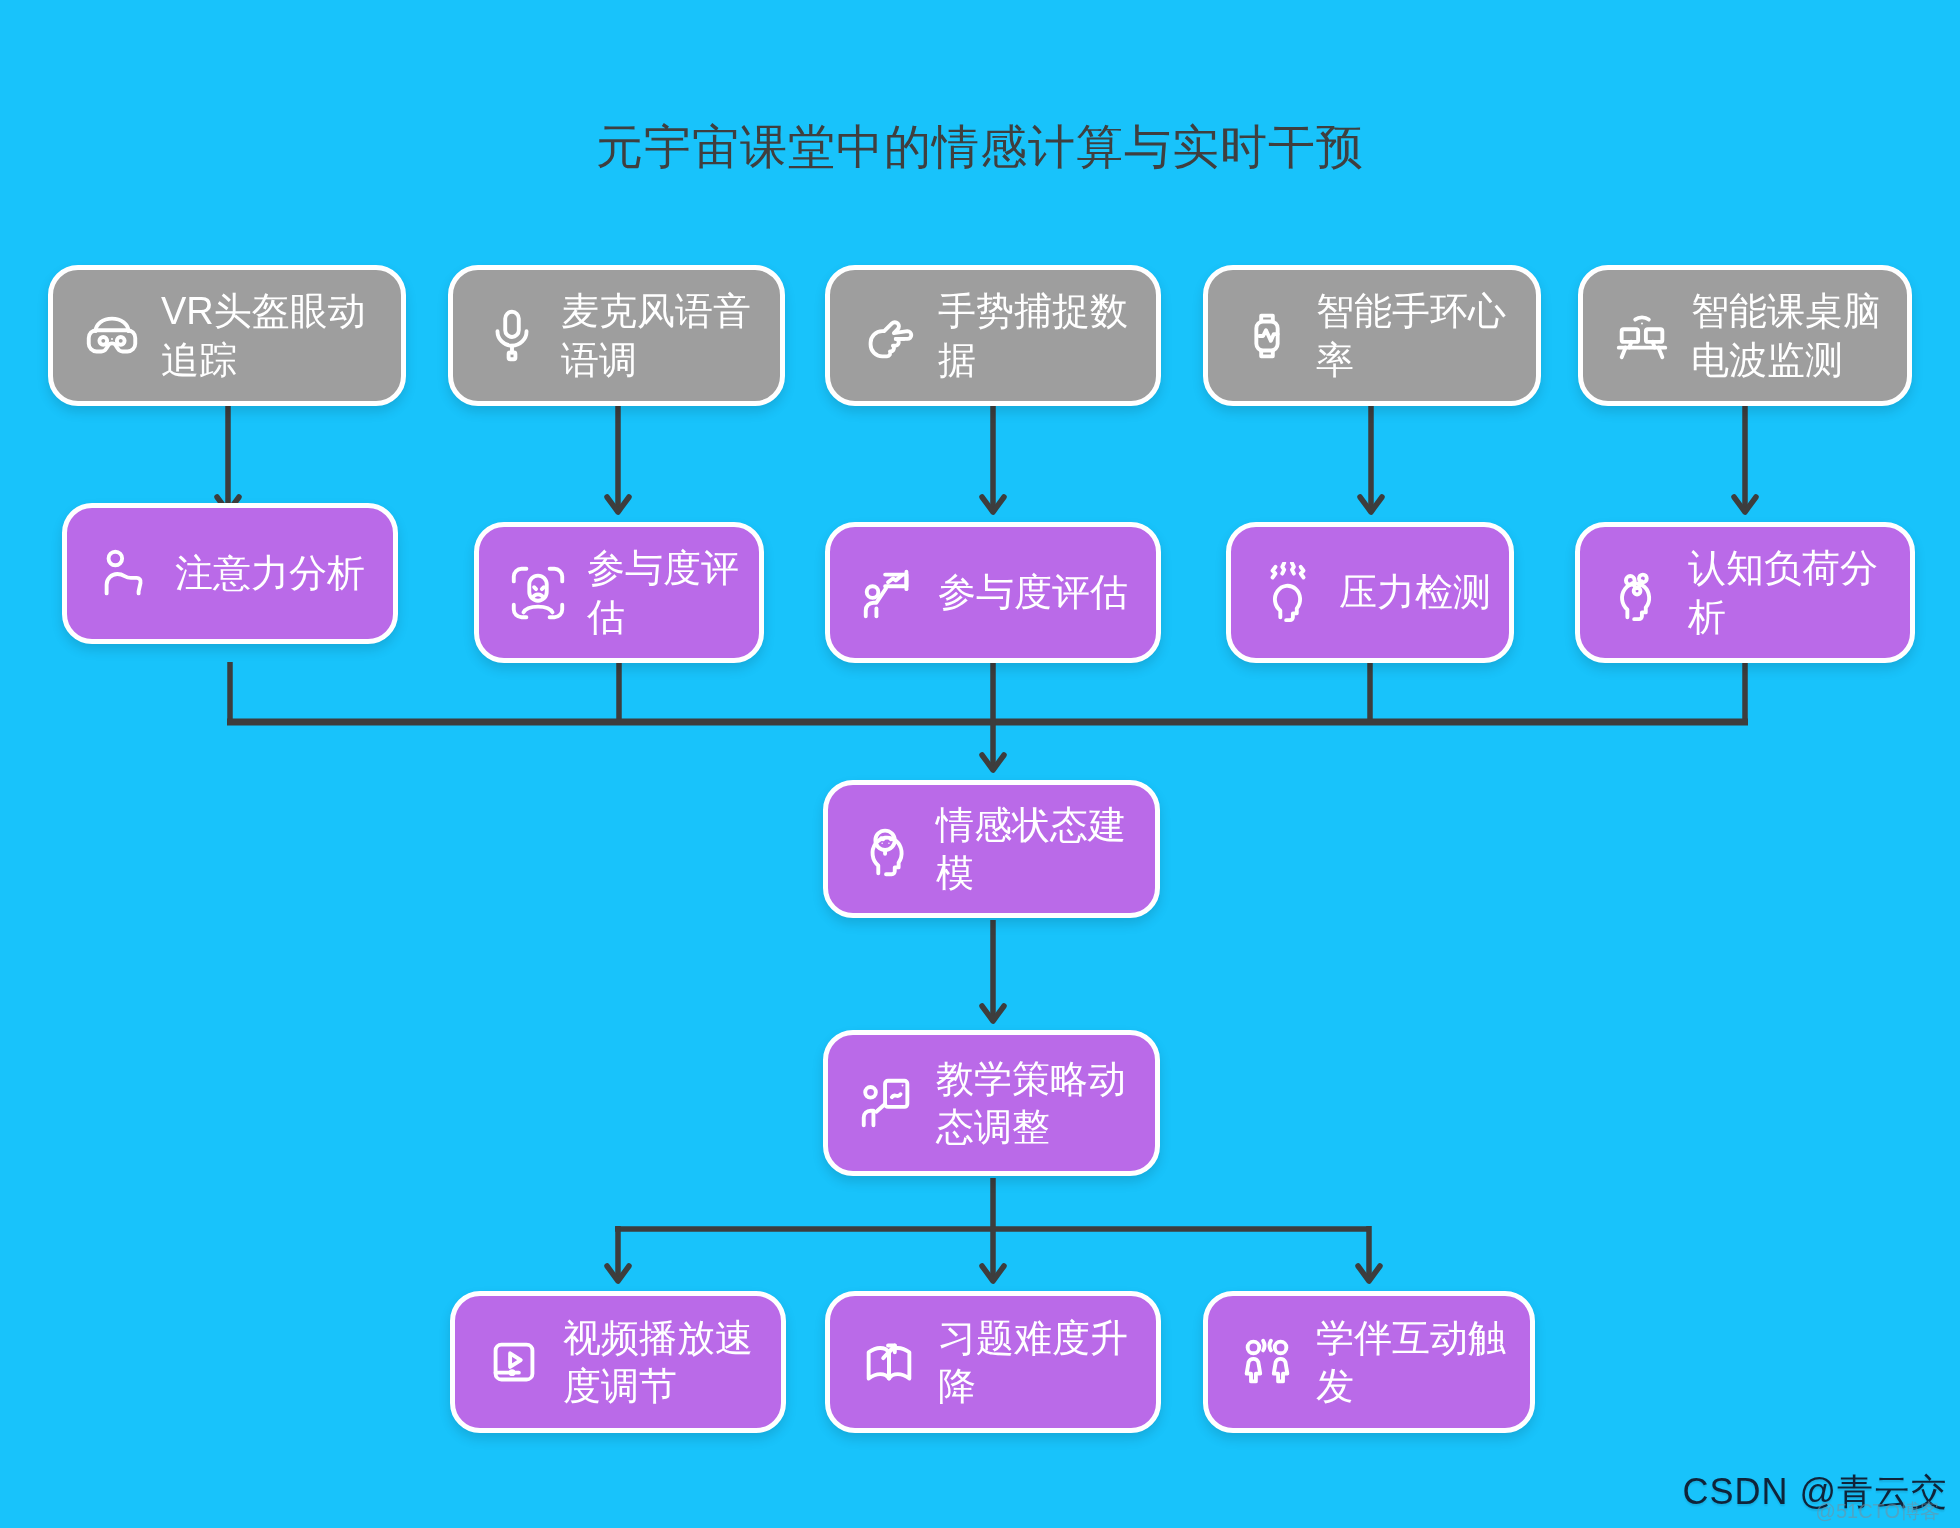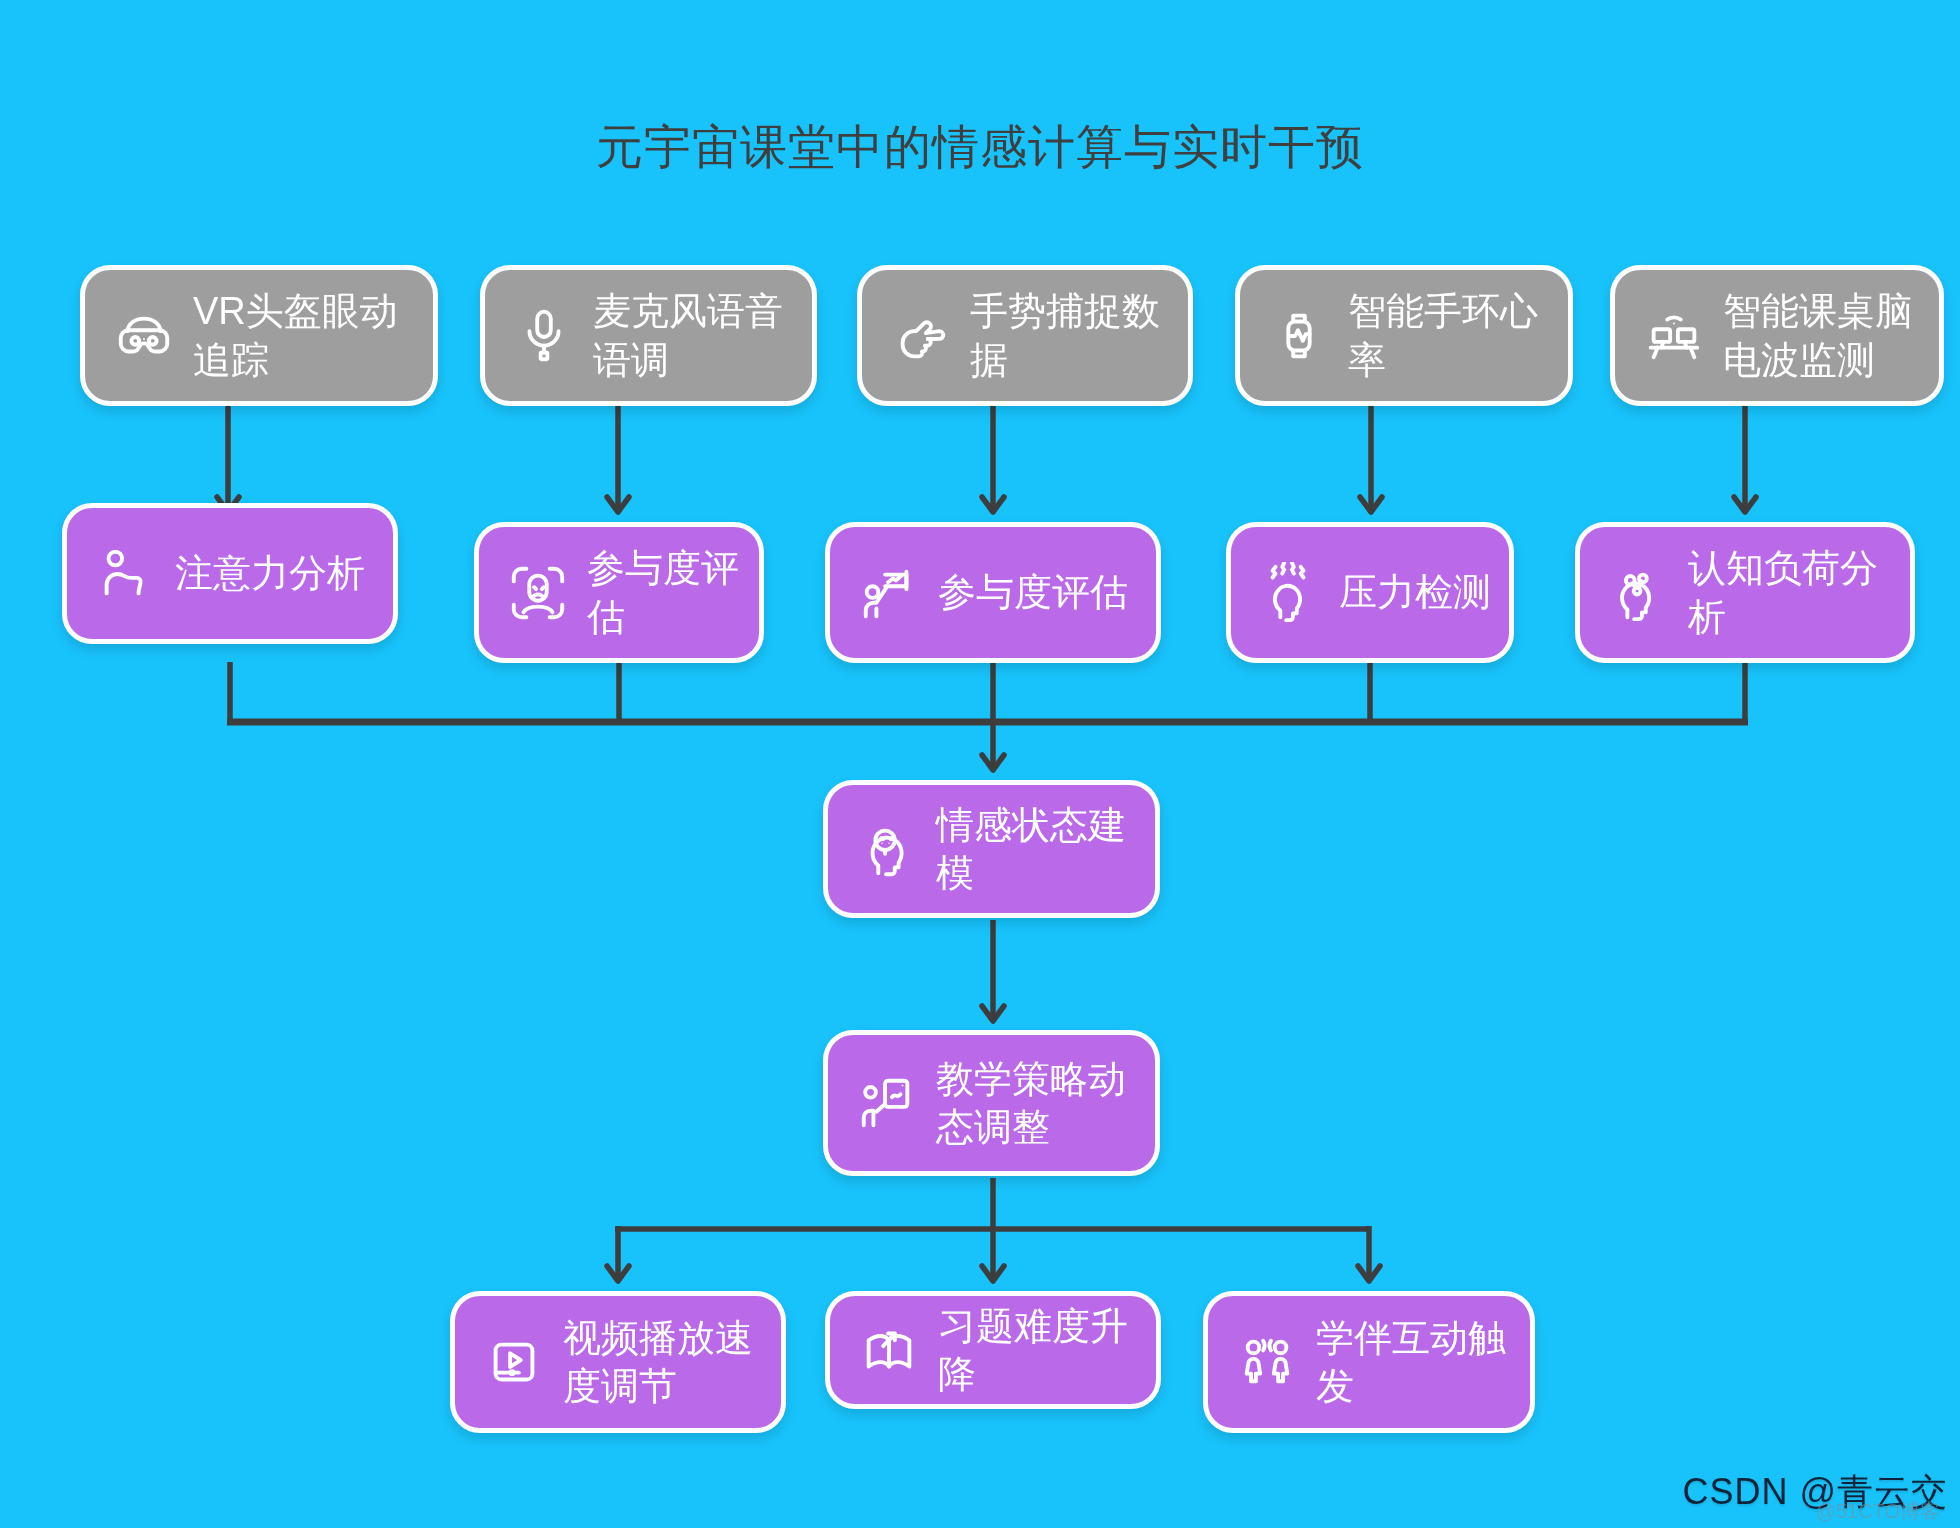--- a/index.html
+++ b/index.html
@@ -14,21 +14,21 @@
   .title{
     position:absolute;left:0;right:0;top:116px;text-align:center;
     font-size:47px;font-weight:normal;color:var(--title_text);letter-spacing:1px;
   }
   .node{
     position:absolute;box-sizing:border-box;display:flex;align-items:center;gap:18px;
     border:5px solid var(--box_border);border-radius:30px;padding:0 14px 0 28px;
     color:var(--node_text);font-size:38px;line-height:1.27;
     box-shadow:0 6px 12px rgba(0,0,0,0.13);
   }
-  .sensor{background:var(--sensor_box);margin-left:32px;}
+  .sensor{background:var(--sensor_box);}
   .process{background:var(--process_box);}
   .ic{flex:0 0 62px;width:62px;height:62px;}
   .ic svg{width:62px;height:62px;display:block;}
   .lbl{flex:1 1 auto;}
   .connector-layer{position:absolute;left:0;top:0;width:1960px;height:1528px;pointer-events:none;}
   .cline{stroke:var(--connector);stroke-width:5.5;fill:none;}
   .cbus{stroke:var(--connector);stroke-width:7;fill:none;}
   .chead{stroke:var(--connector);stroke-width:5.5;fill:none;stroke-linecap:round;stroke-linejoin:round;}
   .wm-main{
     position:absolute;right:12px;top:1468px;font-size:36px;color:#0f172a;opacity:.92;
@@ -265,21 +265,21 @@
         <rect x="13" y="14" width="38" height="36" rx="6"></rect>
         <path d="M28,23 l11,7 -11,7 z"></path>
         <path d="M13,43 h24"></path>
         <circle cx="30" cy="43" r="3.5" fill="#fff" stroke="none"></circle>
       </g>
         </svg>
     </span>
     <span class="lbl">视频播放速度调节</span>
   </div>
 
-  <div class="node process" style="left:825px;top:1291px;width:336px;height:118px">
+  <div class="node process" style="left:825px;top:1291px;width:336px;height:142px">
     <span class="ic">
       <svg viewBox="0 0 64 64">
           <g class="iic">
         <path d="M11,22 c8,-6 17,-6 21,0 v27 c-4,-6 -13,-6 -21,0 z"></path>
         <path d="M53,22 c-8,-6 -17,-6 -21,0 v27 c4,-6 13,-6 21,0 z"></path>
         <path d="M26,28 l12,-13"></path>
         <path d="M31,15 h7 v7"></path>
       </g>
         </svg>
     </span>

